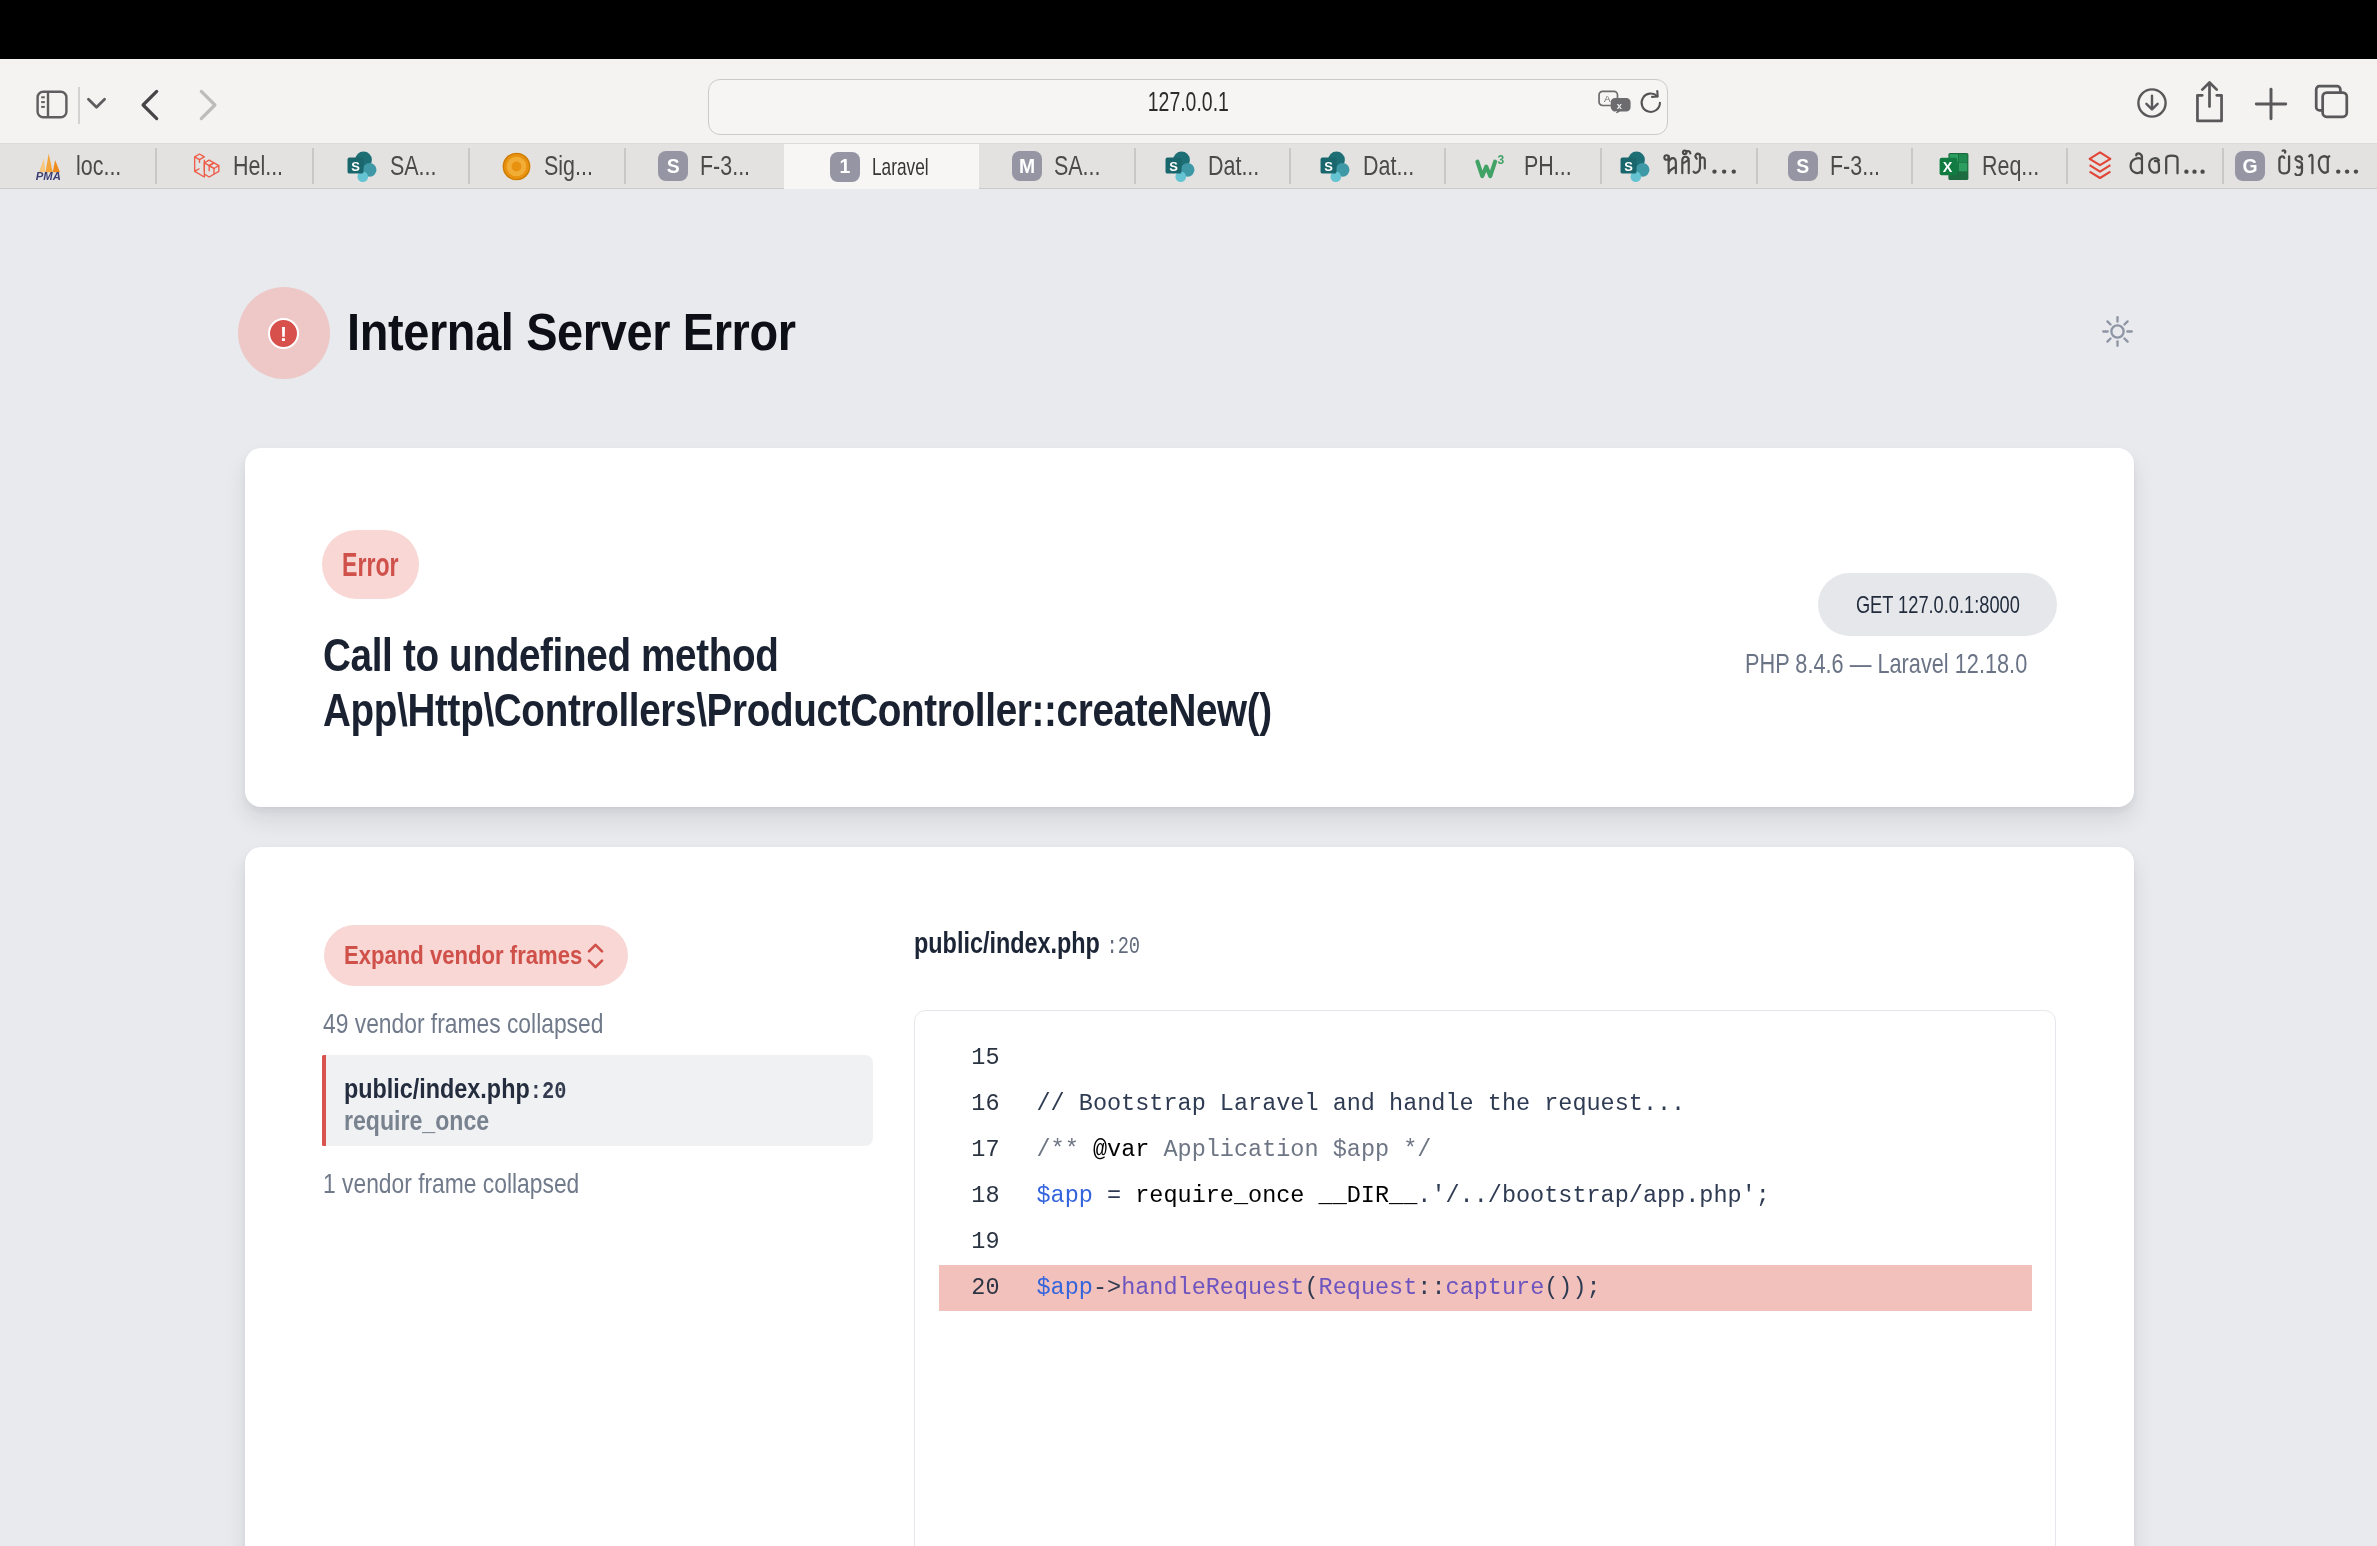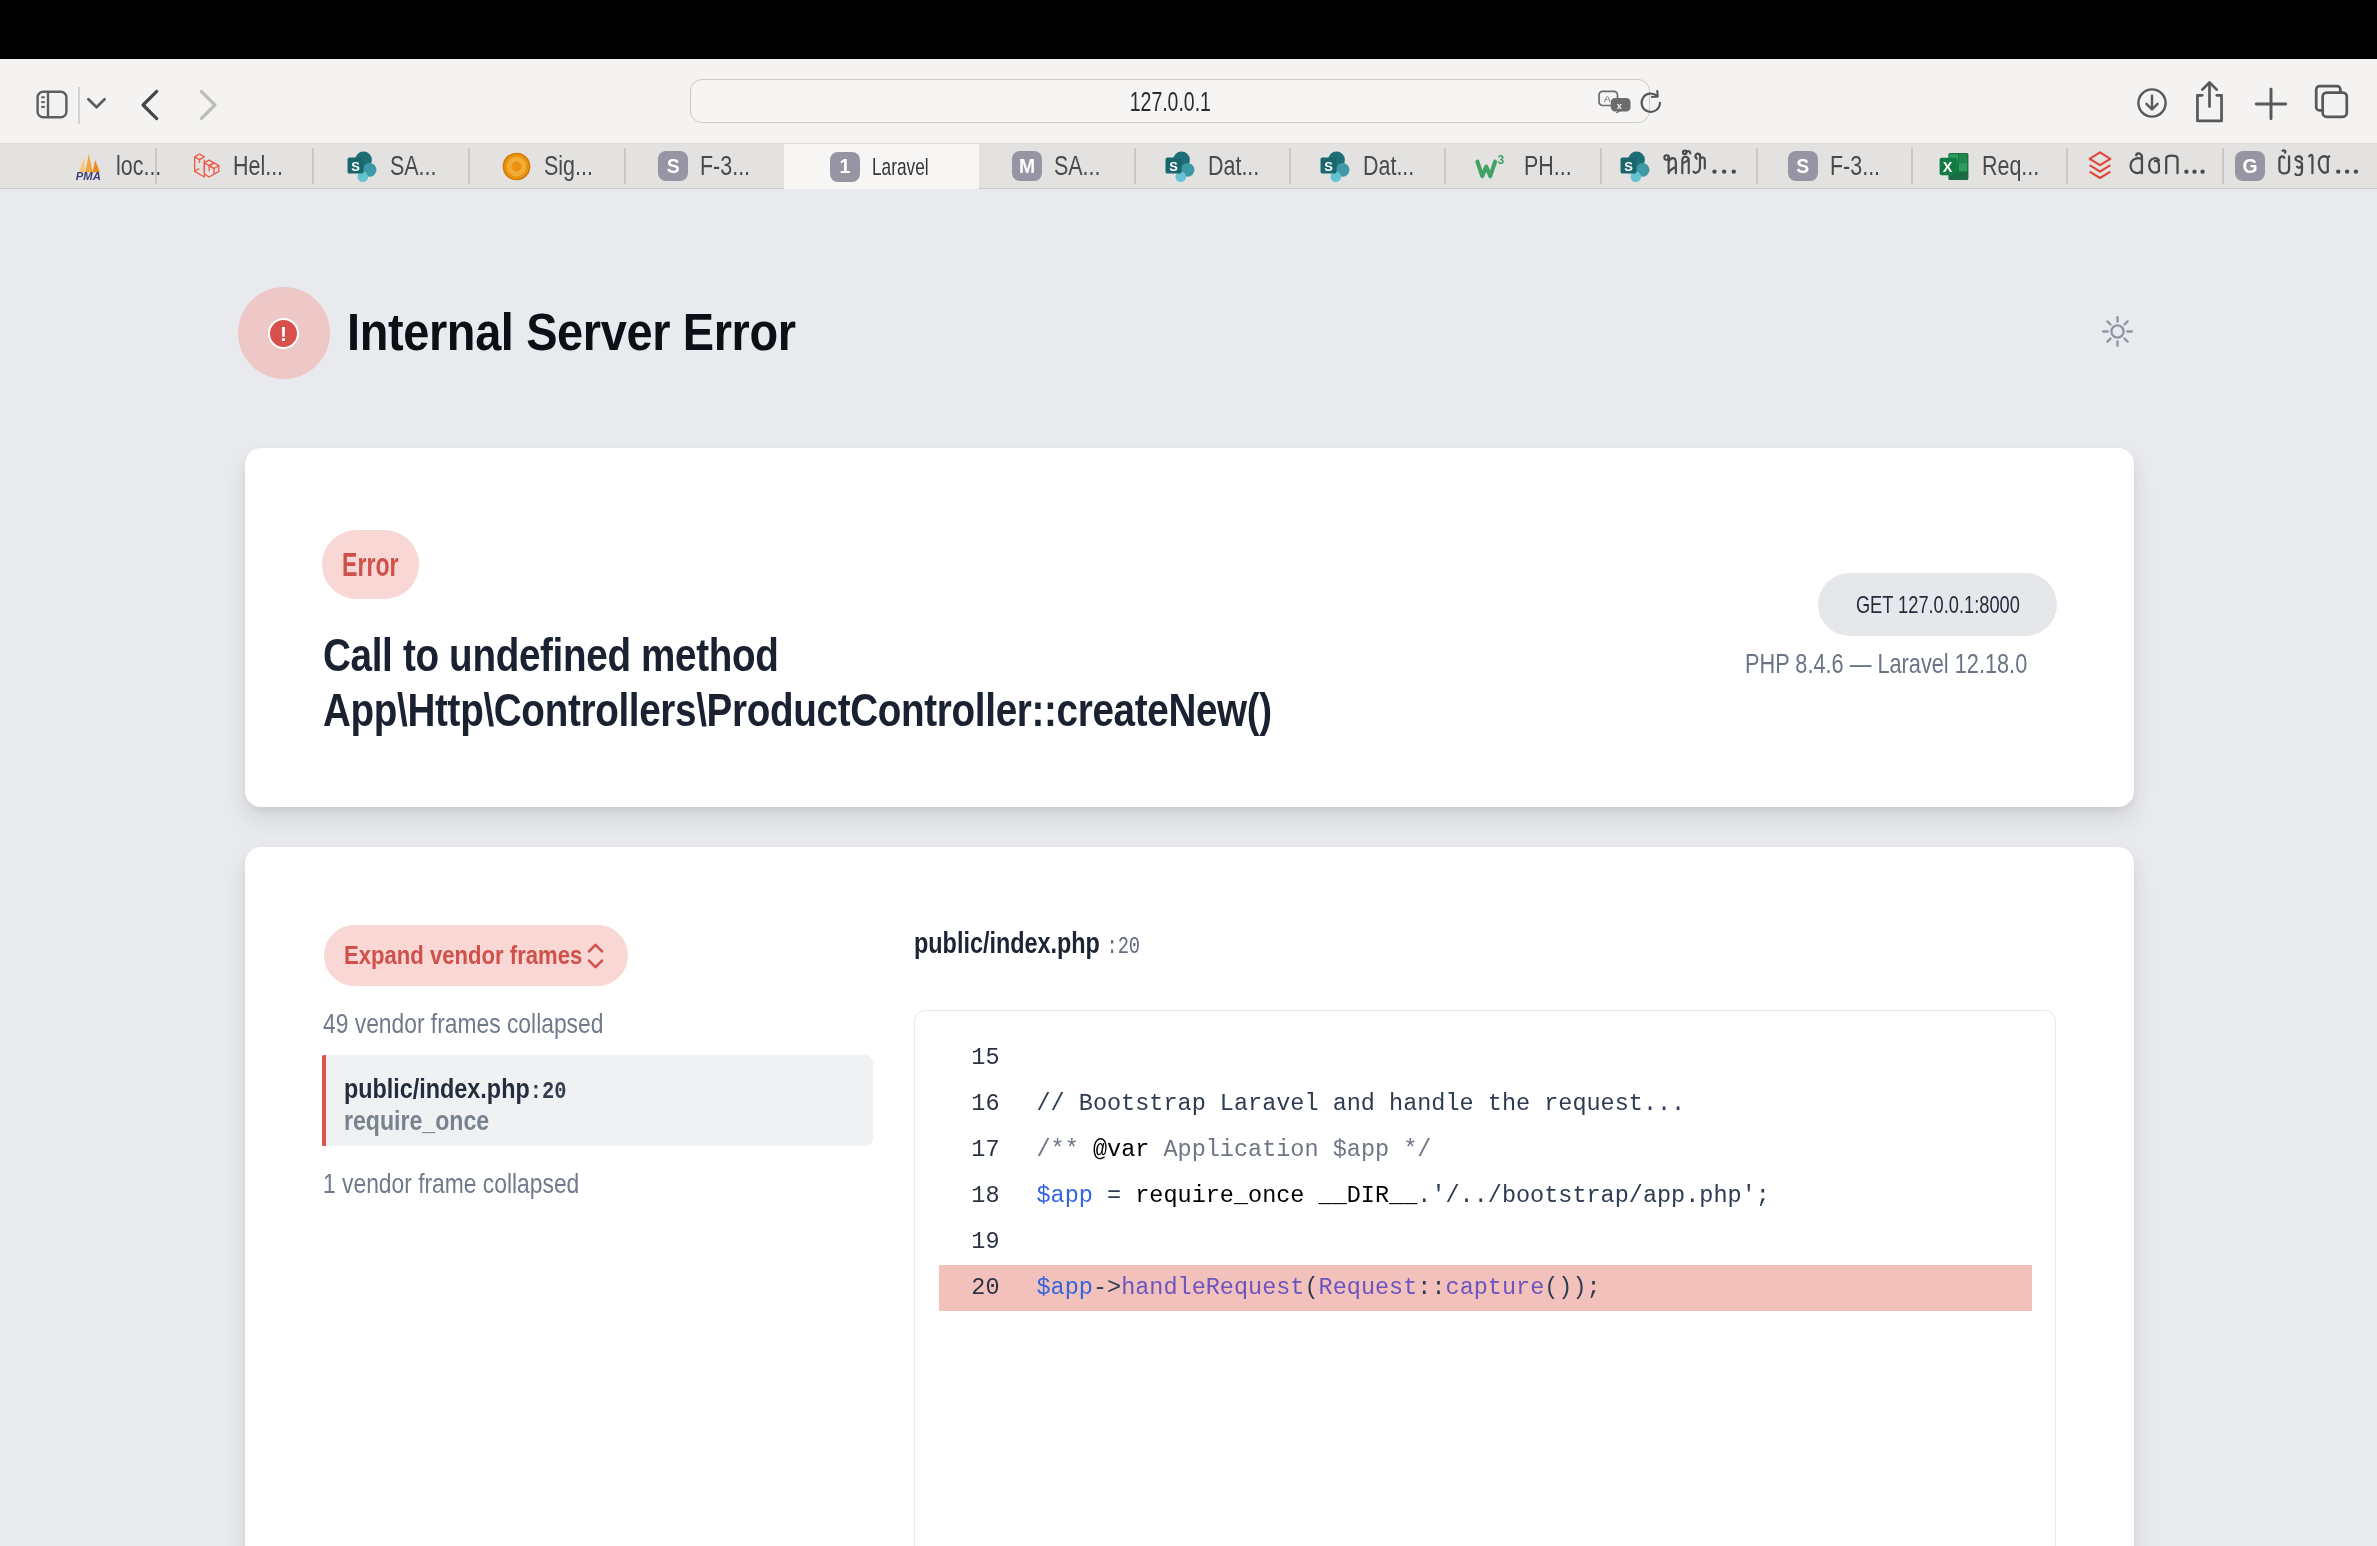--- a/index.html
+++ b/index.html
@@ -4,21 +4,21 @@
 <style>
   * { margin:0; padding:0; box-sizing:border-box; }
   html,body { width:2377px; height:1546px; overflow:hidden; }
   body { font-family:"Liberation Sans", sans-serif; position:relative; background:#e9eaee; }
   .abs { position:absolute; }
 
   
   #blackbar { left:0; top:0; width:2377px; height:59px; background:#000; }
   #toolbar { left:0; top:59px; width:2377px; height:85px; background:#f4f3f1; border-bottom:0.8px solid #dcdbd9; }
   #tabbar { left:0; top:144px; width:2377px; height:45px; background:#e3e2e0; border-bottom:1.6px solid #cbcac8; }
-  #urlbar { position:absolute; left:690px; top:79px; width:960px; height:44px; background:#f6f5f3; border:1.6px solid #cbcac8; border-radius:12px; }
+  #urlbar { position:absolute; left:708px; top:79px; width:960px; height:56px; background:#f6f5f3; border:1.6px solid #cbcac8; border-radius:12px; }
   #urltext { position:absolute; left:0; right:0; top:6.5px; text-align:center; font-size:27px; color:#2c2c2c; }
 
   
   .tab { position:absolute; top:144px; height:44px; display:flex; align-items:center; justify-content:center; gap:12px; }
   .lbl { font-size:27.5px; color:#4a4a4a; white-space:nowrap; }
   .lt { display:inline-block; transform:scaleX(0.78); transform-origin:left center; margin-right:-14.6px; }
   .tabsep { position:absolute; top:148px; width:1.6px; height:36px; background:#c9c8c6; }
   .activetab { position:absolute; left:784px; top:144px; width:195px; height:45px; background:#f7f6f4; display:flex; align-items:center; justify-content:center; gap:12px; }
   .badge { width:30px; height:30px; border-radius:8px; background:#9595a3; color:#fff; font-weight:700; display:flex; align-items:center; justify-content:center; font-size:19.4px; flex:none; }
 
@@ -69,21 +69,21 @@
 <div class="tabsep" style="left:624px"></div>
 <div class="tabsep" style="left:1134px"></div>
 <div class="tabsep" style="left:1289px"></div>
 <div class="tabsep" style="left:1444px"></div>
 <div class="tabsep" style="left:1600px"></div>
 <div class="tabsep" style="left:1756px"></div>
 <div class="tabsep" style="left:1911px"></div>
 <div class="tabsep" style="left:2066px"></div>
 <div class="tabsep" style="left:2222px"></div>
 
-<div class="tab" style="left:0px; width:155px;margin-left:40px;">
+<div class="tab" style="left:0px; width:155px;">
   <svg width="29" height="29" viewBox="0 0 36 36">
     <polygon points="5,25 11,8 13,25" fill="#f9c77c"></polygon>
     <polygon points="13,25 17,2 22,25" fill="#f3a43b"></polygon>
     <polygon points="22,25 25,10 31,25" fill="#ef8b1e"></polygon>
     <text x="1" y="35" font-family="Liberation Sans" font-style="italic" font-weight="700" font-size="14" fill="#3b3e75">PMA</text>
   </svg>
   <span class="lbl lt">loc...</span>
 </div>
 <div class="tab" style="left:160px; width:156px;">
   <svg width="27.5" height="29" viewBox="0 0 34 36">

